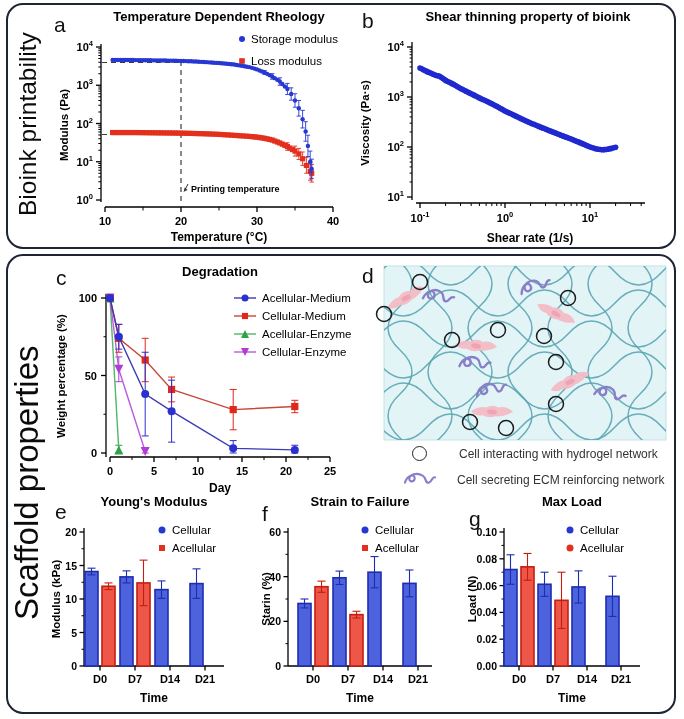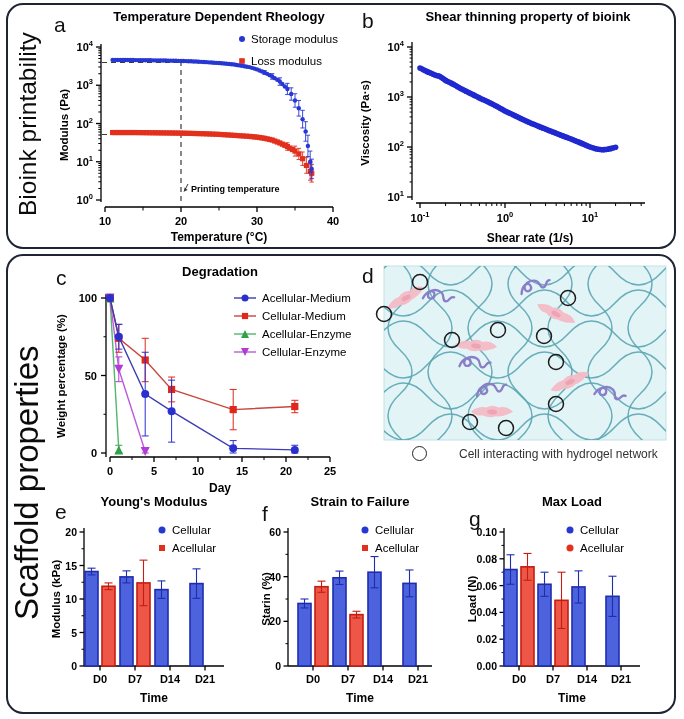--- a/index.html
+++ b/index.html
@@ -836,13 +836,21 @@
         <circle cx="104" cy="40" r="3.5" fill="#2737d2"></circle>
         <text x="114" y="44" font-size="11.5" font-weight="400" text-anchor="start" fill="#000">Cellular</text>
         <circle cx="104" cy="58" r="3.5" fill="#e2301d"></circle>
         <text x="114" y="62" font-size="11.5" font-weight="400" text-anchor="start" fill="#000">Acellular</text>
       </svg></div>
 
   <div class="d-legend-row" style="left:412px;top:446px;">
     <span style="width:13px;height:13px;border:1.6px solid #222;border-radius:50%;display:inline-block;"></span>
     <span class="d-legend-label" style="margin-left:32px;">Cell interacting with hydrogel network</span>
   </div>
+  <div class="d-legend-row" style="left:404px;top:472px;">
+    <span style="display:inline-block;width:32px;height:16px;">
+      <svg width="32" height="16" viewBox="0 0 36 14">
+          <path d="M1 10 C4 1 12 0 12 5 C12 9 6 10 6 6 C6 1 14 -2 21 2 C26 5 23 11 28 10 C32 9 31 3 35 4" stroke="#8b7ec8" stroke-width="2.4" fill="none" stroke-linecap="round"></path>
+        </svg>
+    </span>
+    <span class="d-legend-label" style="margin-left:21px;">Cell secreting ECM reinforcing network</span>
+  </div>
 </div>
 
 </body></html>

